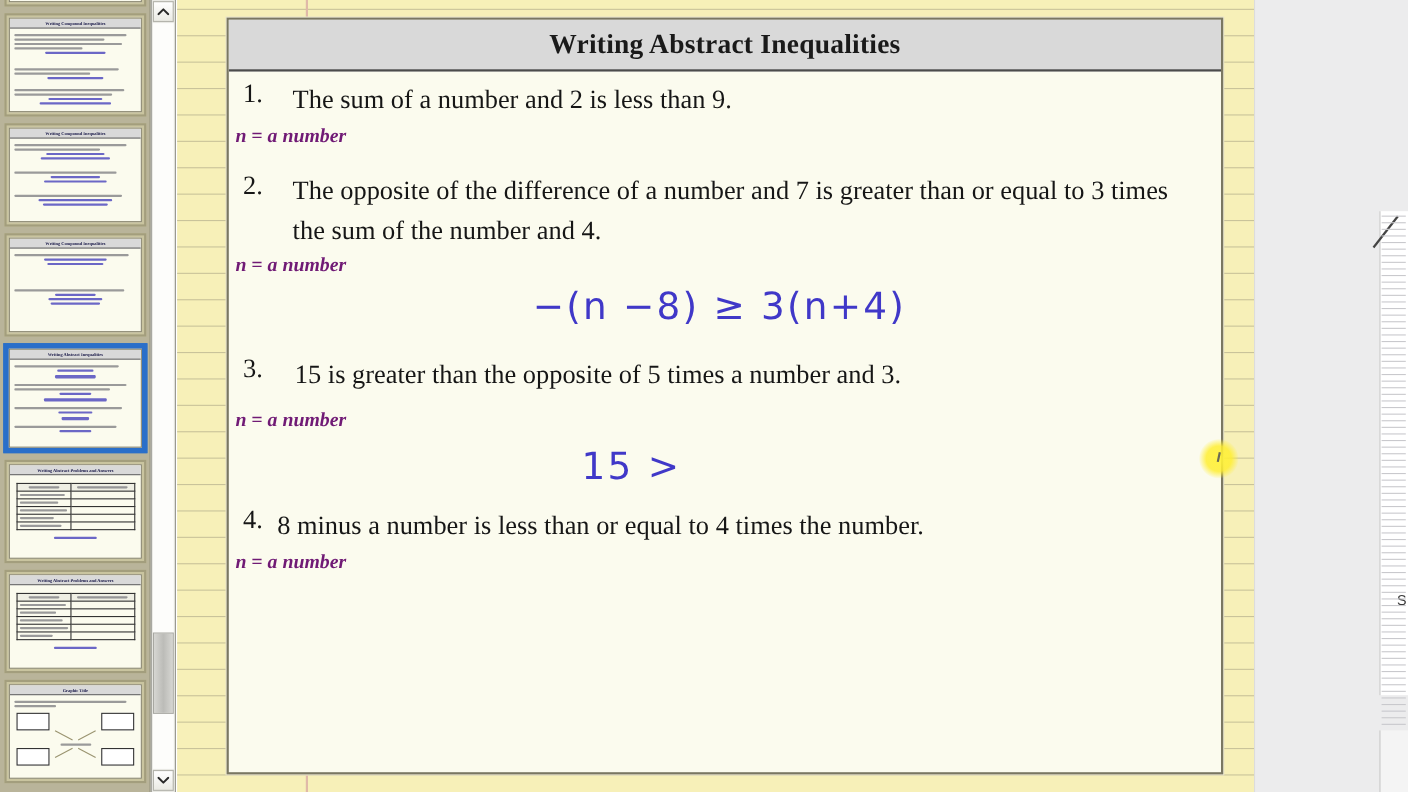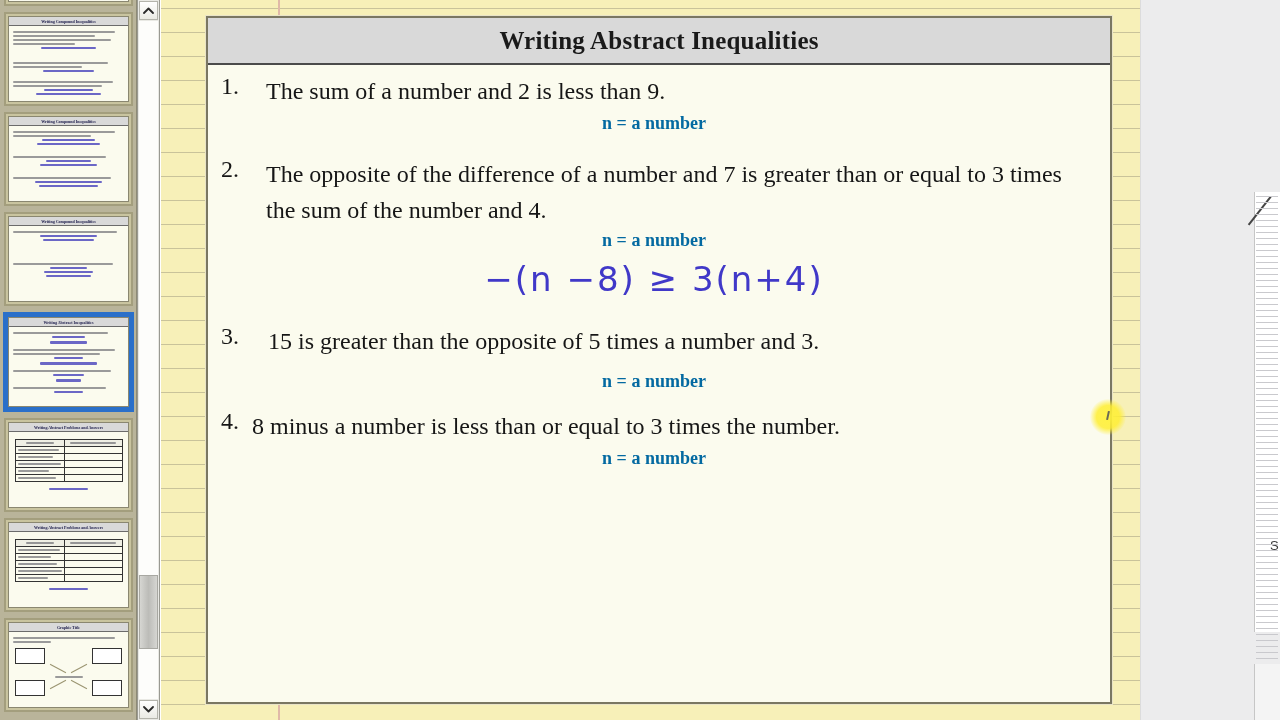--- a/index.html
+++ b/index.html
@@ -152,22 +152,22 @@
   .problem { position: relative; }
   .p-row { display: flex; align-items: flex-start; }
   .p-num {
     flex: 0 0 auto; font-size: 24px; color: #161616;
     text-align: left;
   }
   .p-text {
     font-size: 24px; color: #161616; line-height: 1.5;
   }
   .p-def {
-    text-align: center; font-size: 18px; font-weight: bold;
-    color: #0369a1; margin-top: 2px;
+    font-size: 18px; font-weight: bold;
+    font-style: italic; color: #701a75; margin-top: 2px;
   }
   .p-ink {
     text-align: center; color: #4038c8;
     font-family: "DejaVu Sans", sans-serif;
     font-weight: 500;
     letter-spacing: 2px;
   }
 
   
   #pen-cursor {
@@ -496,26 +496,27 @@
           <div class="p-def" style="margin-top:2px">n = a number</div>
           <div class="p-ink" style="font-size:34px;margin-top:8px">−(n −8) ≥  3(n+4)</div>
         </div>
 
         <div class="problem" style="margin-top:24px">
           <div class="p-row">
             <div class="p-num" style="width:54px;padding-left:7px">3.</div>
             <div class="p-text" style="max-width:820px">15 is greater than the opposite of 5 times a number and 3.</div>
           </div>
           <div class="p-def" style="margin-top:12px">n = a number</div>
+          <div class="p-ink" style="font-size:34px;margin-top:12px;padding-right:160px">15 &gt;</div>
         </div>
 
         <div class="problem" style="margin-top:16px">
           <div class="p-row">
             <div class="p-num" style="width:38px;padding-left:7px">4.</div>
-            <div class="p-text" style="max-width:830px">8 minus a number is less than or equal to 3 times the number.</div>
+            <div class="p-text" style="max-width:830px">8 minus a number is less than or equal to 4 times the number.</div>
           </div>
           <div class="p-def" style="margin-top:4px">n = a number</div>
           <div class="p-ink" style="font-size:34px"></div>
         </div>
 
       </div>
     </div>
 
     <div id="pen-cursor">
       <div class="tip"></div>

